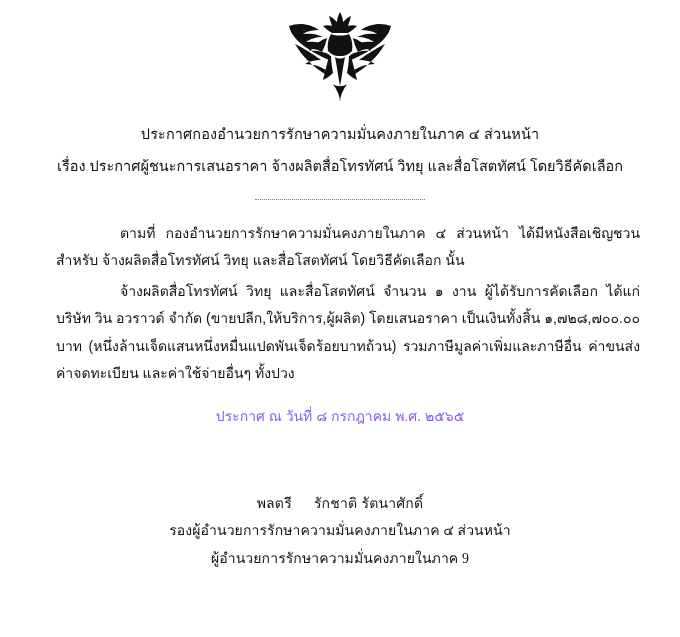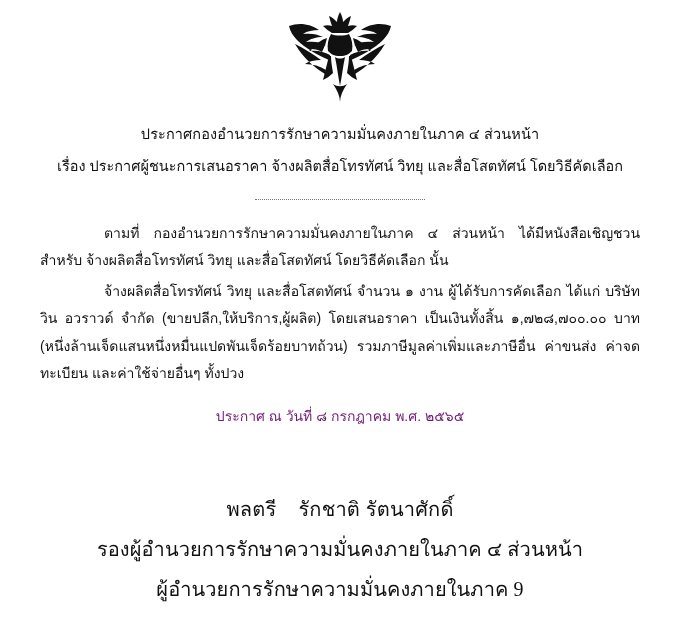--- a/index.html
+++ b/index.html
@@ -65,36 +65,36 @@
     vertical-align: middle;
   }
   .body-text {
     font-size: 14px;
     line-height: 1.95;
     color: #121212;
     text-align: justify;
     text-justify: inter-word;
   }
   .para {
-    margin: 0 0 4px 0;
+    margin: 0 0 4px 16px;
   }
   .indent {
     display: inline-block;
     width: 64px;
   }
   .date-line {
     text-align: center;
     font-size: 14px;
     margin-top: 18px;
-    color: #701a75;
+    color: #8b5cf6;
   }
   .sign-block {
     margin-top: 62px;
     text-align: center;
-    font-size: 20px;
+    font-size: 14px;
     line-height: 2.0;
     color: #121212;
   }
   .sign-name {
     letter-spacing: 0.2px;
   }
   .sign-name .sp {
     display: inline-block;
     width: 22px;
   }

